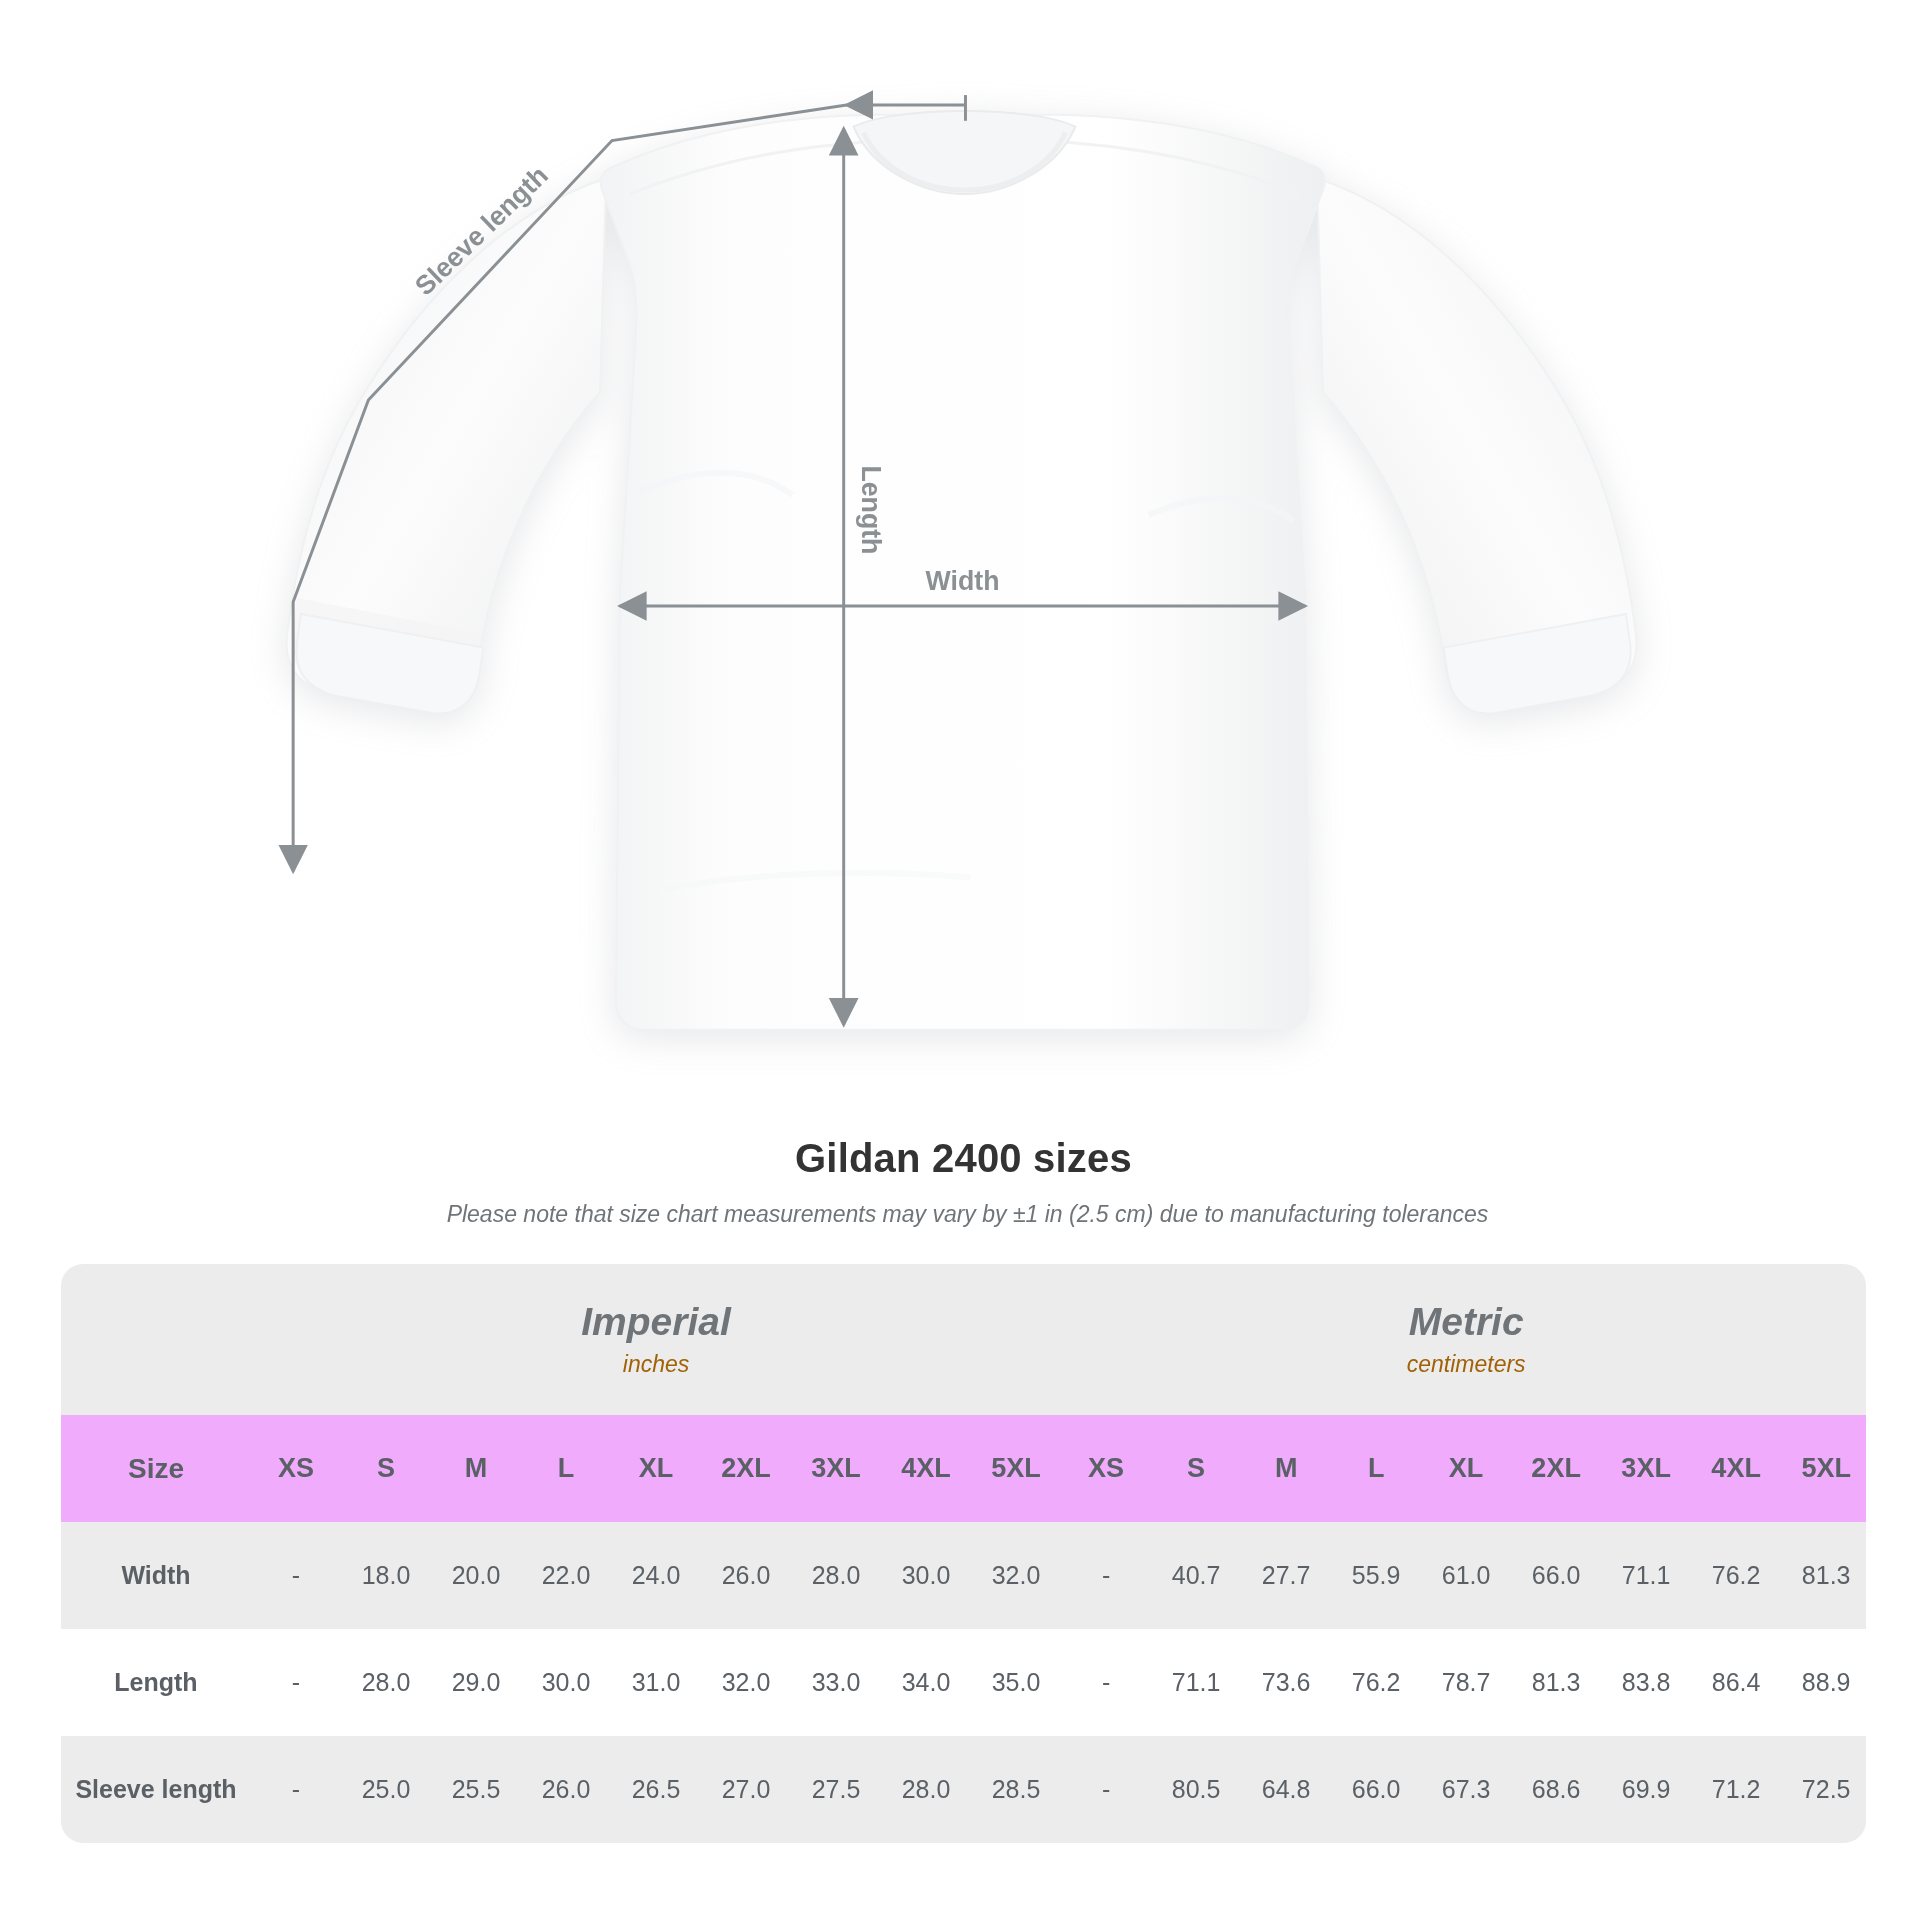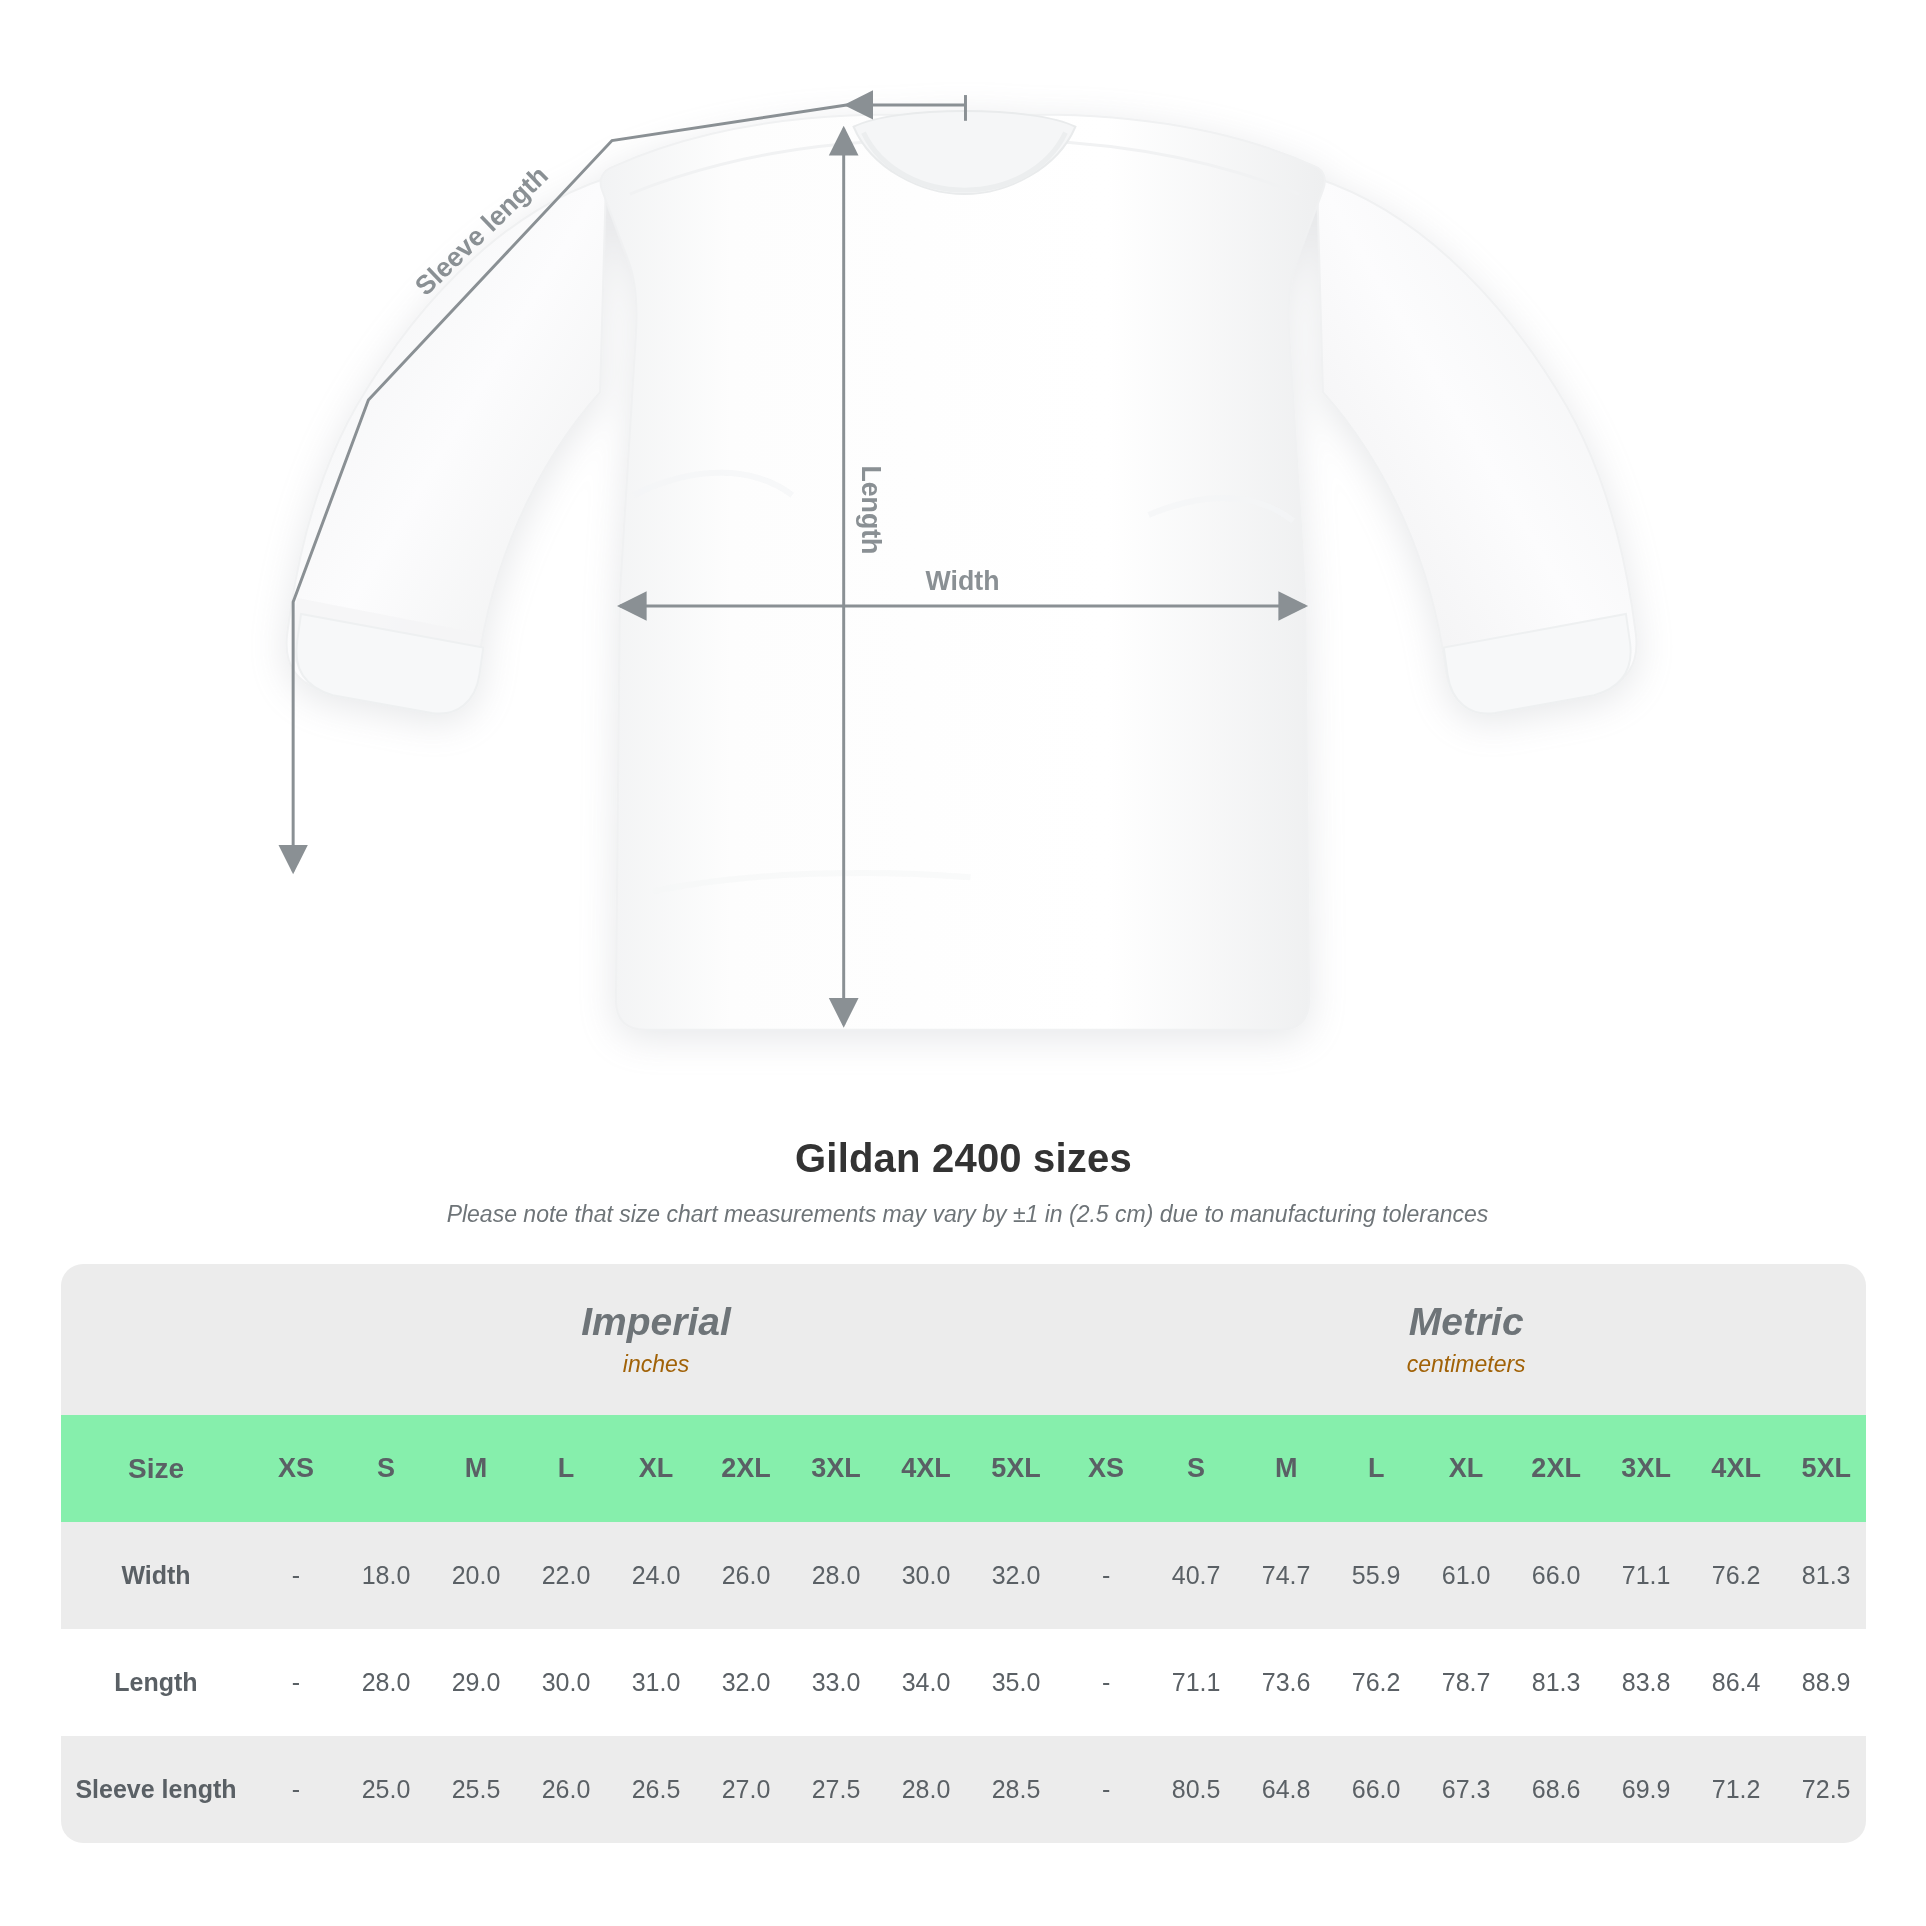--- a/index.html
+++ b/index.html
@@ -81,21 +81,21 @@
     line-height: 1.25;
   }
   .unit-sub {
     font-size: 23px;
     font-style: italic;
     color: #a16207;
     font-weight: normal;
     line-height: 1.5;
   }
   tr.head-row td {
-    background: #86efac;
+    background: #f0abfc;
     height: 105px;
     font-weight: bold;
     font-size: 27px;
     color: #5a6065;
   }
   tr.head-row td.rowlabel {
     font-size: 28px;
   }
   tr.data-row td {
     height: 105px;
@@ -277,21 +277,21 @@
           <td class="val">18.0</td>
           <td class="val">20.0</td>
           <td class="val">22.0</td>
           <td class="val">24.0</td>
           <td class="val">26.0</td>
           <td class="val">28.0</td>
           <td class="val">30.0</td>
           <td class="val">32.0</td>
           <td class="val">-</td>
           <td class="val">40.7</td>
-          <td class="val">74.7</td>
+          <td class="val">27.7</td>
           <td class="val">55.9</td>
           <td class="val">61.0</td>
           <td class="val">66.0</td>
           <td class="val">71.1</td>
           <td class="val">76.2</td>
           <td class="val">81.3</td>
         </tr>
 
         <tr class="data-row plain">
           <td class="rowlabel">Length</td>

